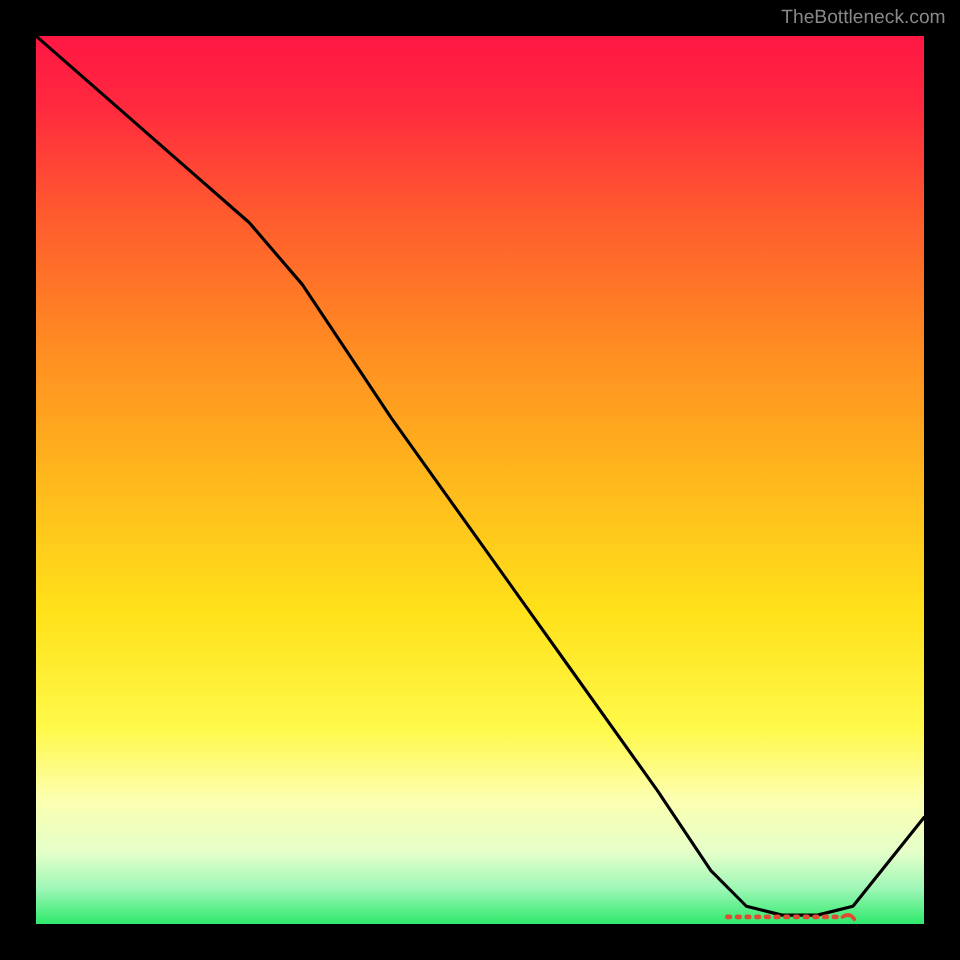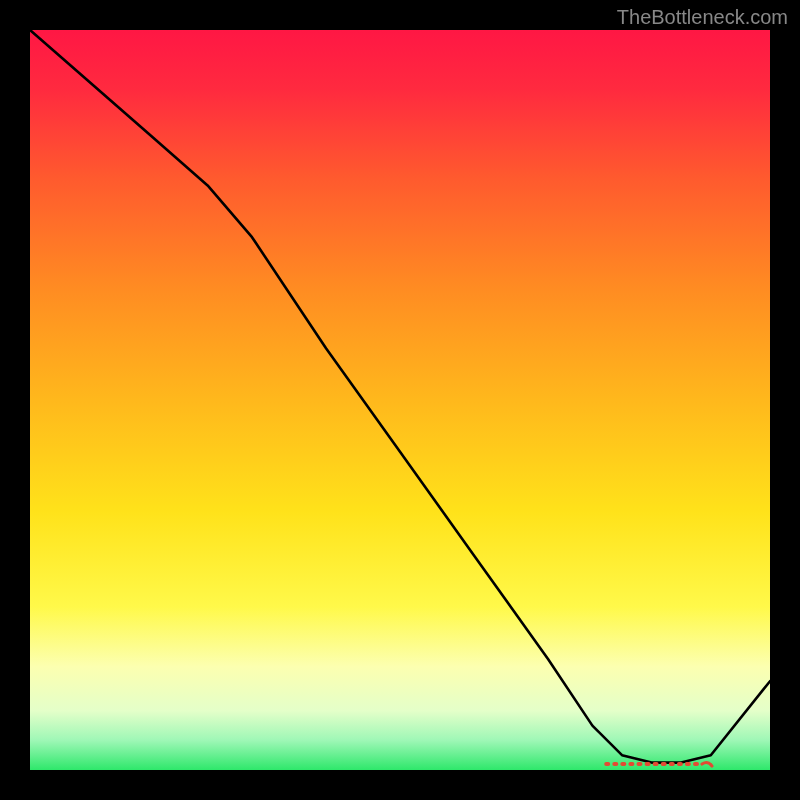--- a/index.html
+++ b/index.html
@@ -33,21 +33,21 @@
     position: absolute;
     top: 0; left: 0;
     width: 100%; height: 100%;
     pointer-events: none;
   }
   .watermark {
     position: absolute;
     top: 6px;
     right: 12px;
     color: #888;
-    font-size: 20px;
+    font-size: 16px;
     font-family: Arial, Helvetica, sans-serif;
   }
 </style>
 </head>
 <body>
 
 <div class="frame">
 
   <div class="watermark">
     <span>TheBottleneck.com</span>

